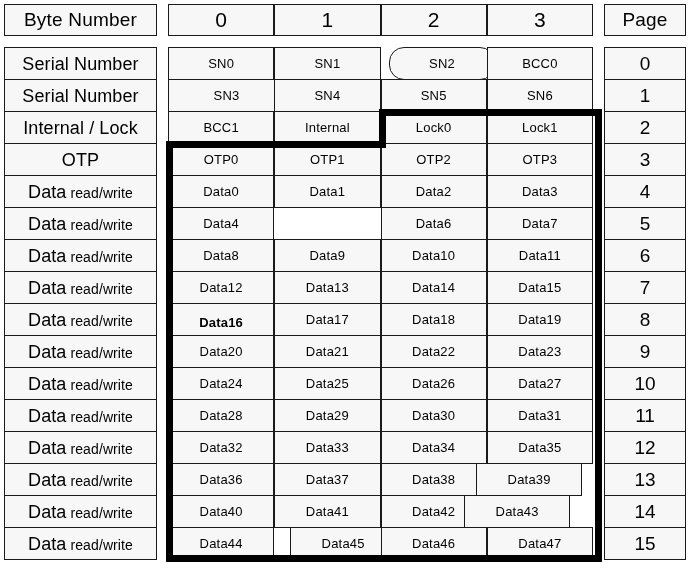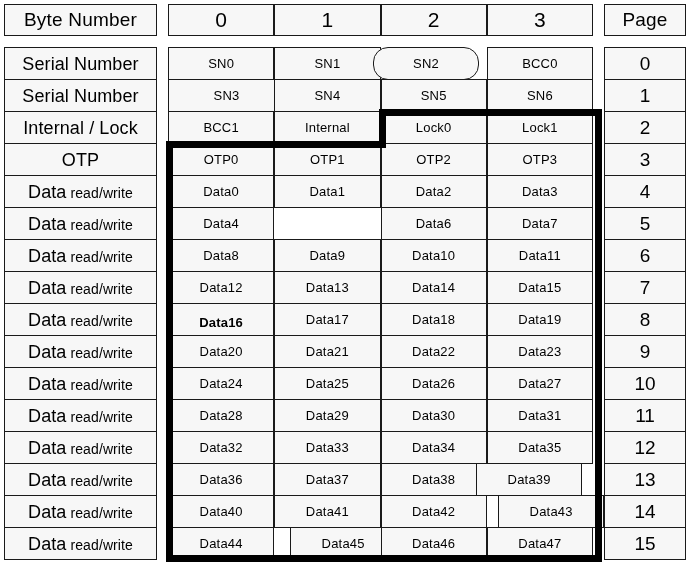--- a/index.html
+++ b/index.html
@@ -83,21 +83,21 @@
     <div class="cell hdr hdr-num" style="left: 380.5px; top: 4px; width: 106.25px; height: 32px;">2</div>
     <div class="cell hdr hdr-num" style="left: 486.75px; top: 4px; width: 106.25px; height: 32px;">3</div>
     <div class="cell hdr" style="left: 604px; top: 4px; width: 82px; height: 32px;">Page</div>
     <div class="cell lbl" style="left: 4px; top: 47px; width: 153px; height: 33px;">
       <span class="lbl-inner">
         <span class="big">Serial Number</span>
       </span>
     </div>
     <div class="cell data" style="left: 168px; top: 47px; width: 106.25px; height: 33px;">SN0</div>
     <div class="cell data" style="left: 274.25px; top: 47px; width: 106.25px; height: 33px;">SN1</div>
-    <div class="cell data" style="left: 373px; top: 47px; width: 106px; height: 33px; border-radius: 15px;">SN2</div>
+    <div class="cell data" style="left: 389px; top: 47px; width: 106px; height: 33px; border-radius: 15px;">SN2</div>
     <div class="cell data" style="left: 486.75px; top: 47px; width: 106.25px; height: 33px;">BCC0</div>
     <div class="cell page" style="left: 604px; top: 47px; width: 82px; height: 33px;">0</div>
     <div class="cell lbl" style="left: 4px; top: 79px; width: 153px; height: 33px;">
       <span class="lbl-inner">
         <span class="big">Serial Number</span>
       </span>
     </div>
     <div class="cell data" style="left: 168px; top: 79px; width: 117px; height: 33px;">SN3</div>
     <div class="cell data" style="left: 274.25px; top: 79px; width: 106.25px; height: 33px;">SN4</div>
     <div class="cell data" style="left: 380.5px; top: 79px; width: 106.25px; height: 33px;">SN5</div>
@@ -235,21 +235,21 @@
     <div class="cell page" style="left: 604px; top: 463px; width: 82px; height: 33px;">13</div>
     <div class="cell lbl" style="left: 4px; top: 495px; width: 153px; height: 33px;">
       <span class="lbl-inner">
         <span class="big">Data</span>
         <span class="small">read/write</span>
       </span>
     </div>
     <div class="cell data" style="left: 168px; top: 495px; width: 106.25px; height: 33px;">Data40</div>
     <div class="cell data" style="left: 274.25px; top: 495px; width: 106.25px; height: 33px;">Data41</div>
     <div class="cell data" style="left: 380.5px; top: 495px; width: 106.25px; height: 33px;">Data42</div>
-    <div class="cell data" style="left: 498px; top: 495px; width: 106.25px; height: 33px;">Data43</div>
+    <div class="cell data" style="left: 464px; top: 495px; width: 106.25px; height: 33px;">Data43</div>
     <div class="cell page" style="left: 604px; top: 495px; width: 82px; height: 33px;">14</div>
     <div class="cell lbl" style="left: 4px; top: 527px; width: 153px; height: 33px;">
       <span class="lbl-inner">
         <span class="big">Data</span>
         <span class="small">read/write</span>
       </span>
     </div>
     <div class="cell data" style="left: 168px; top: 527px; width: 106.25px; height: 33px;">Data44</div>
     <div class="cell data" style="left: 290px; top: 527px; width: 106.25px; height: 33px;">Data45</div>
     <div class="cell data" style="left: 380.5px; top: 527px; width: 106.25px; height: 33px;">Data46</div>

